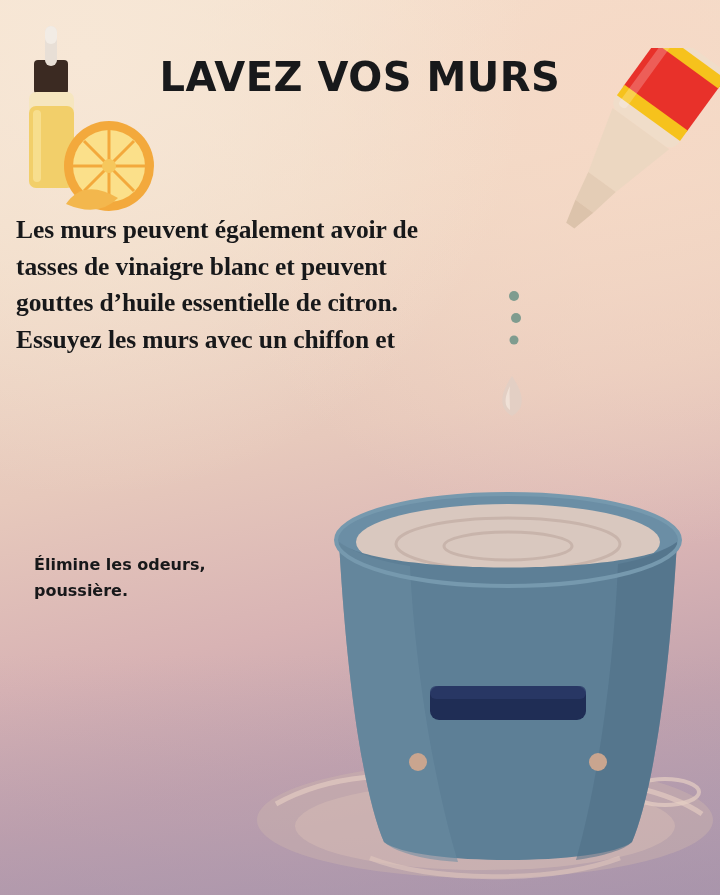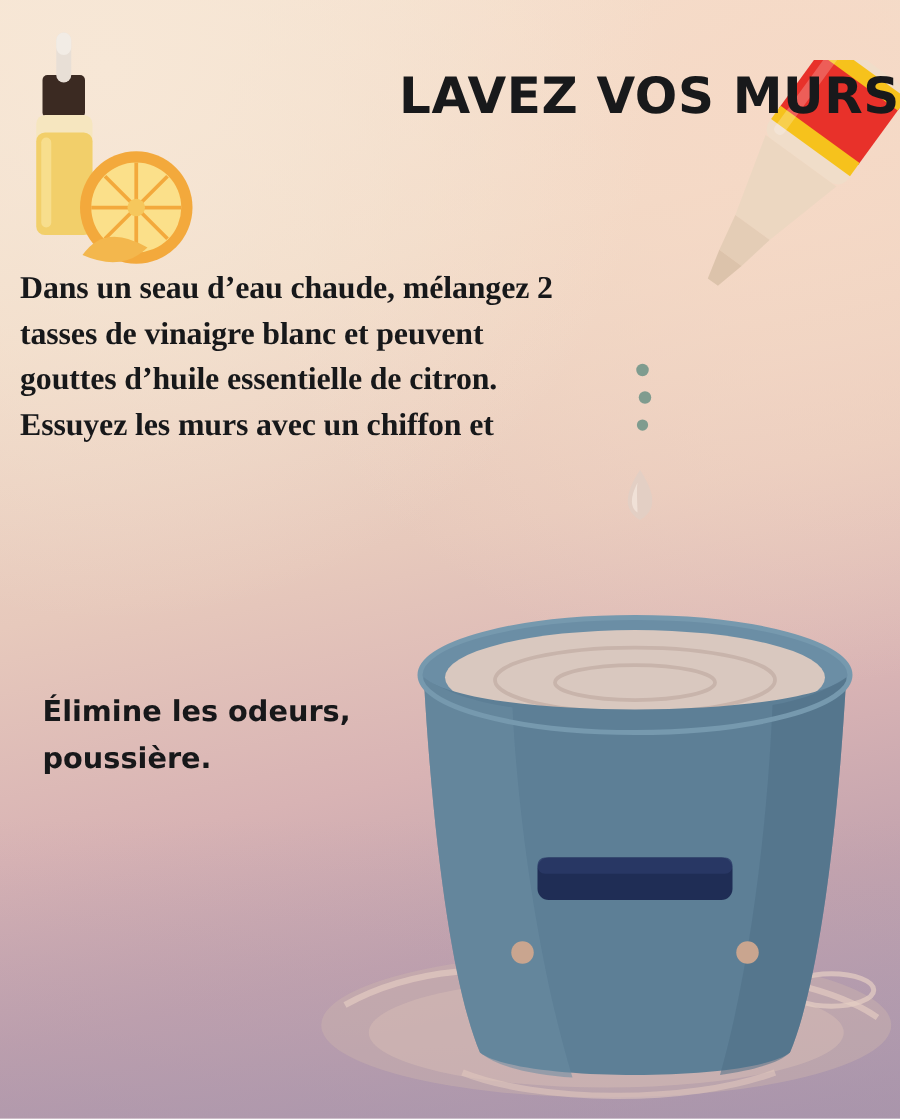--- a/index.html
+++ b/index.html
@@ -22,21 +22,21 @@
       radial-gradient(circle at 88% 10%, #f6d9c6 0%, rgba(246,217,198,0) 45%),
       linear-gradient(168deg, #f5e4d2 0%, #efd9c6 26%, #e7c9bc 48%, #d8b3b4 66%, #c3a3ae 80%, #b39cae 92%, #ab97ac 100%);
   }
 
   
   .title-block {
     position: absolute;
     top: 52px;
     left: 0;
     width: 720px;
-    text-align: right;
+    text-align: center;
     z-index: 6;
   }
   .title-line {
     font-family: "DejaVu Sans", sans-serif;
     font-weight: 700;
     font-size: 40px;
     letter-spacing: 0.5px;
     color: #18191b;
     line-height: 1.28;
     white-space: nowrap;
@@ -63,21 +63,21 @@
   .benefit-block {
     position: absolute;
     top: 552px;
     left: 34px;
     width: 330px;
     z-index: 6;
   }
   .benefit-line {
     font-family: "DejaVu Sans", sans-serif;
     font-weight: 700;
-    font-size: 23px;
+    font-size: 16px;
     line-height: 1.62;
     color: #17181a;
   }
 
   
   .art { position: absolute; z-index: 2; }
 
   
   .art-bottle { top: 18px; left: 14px; width: 150px; height: 200px; }
 
@@ -202,21 +202,21 @@
       <circle cx="100" cy="292" r="9" fill="#c9a58f"></circle>
       <circle cx="280" cy="292" r="9" fill="#c9a58f"></circle>
     </svg>
   </div>
 
   <div class="title-block">
     <div class="title-line">LAVEZ VOS MURS</div>
   </div>
 
   <div class="body-block">
-    <div class="body-line">Dans un seau d’eau chaude, mélangez 2</div>
+    <div class="body-line">Les murs peuvent également avoir de</div>
     <div class="body-line">tasses de vinaigre blanc et peuvent</div>
     <div class="body-line">gouttes d’huile essentielle de citron.</div>
     <div class="body-line">Essuyez les murs avec un chiffon et</div>
   </div>
 
   <div class="benefit-block">
     <div class="benefit-line">Élimine les odeurs,</div>
     <div class="benefit-line">poussière.</div>
   </div>
 

